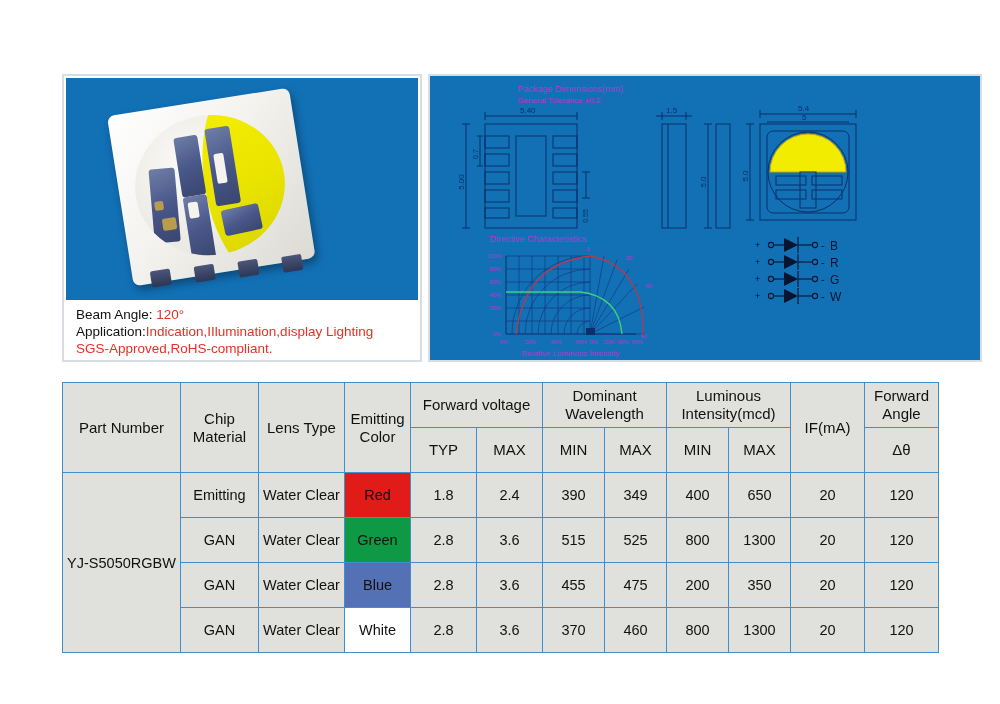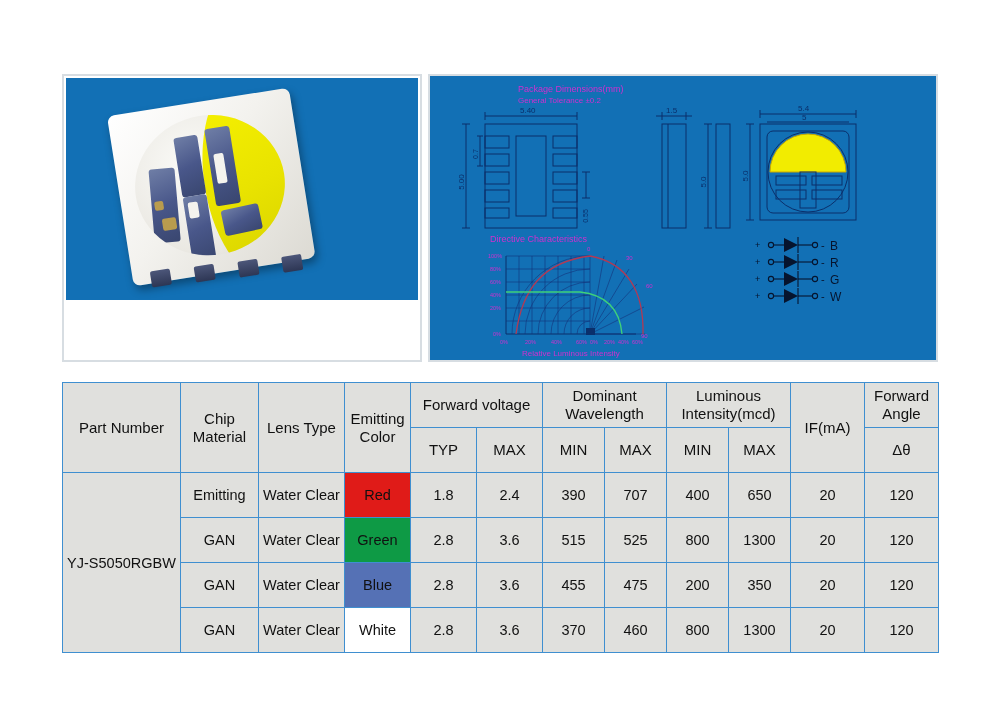--- a/index.html
+++ b/index.html
@@ -67,21 +67,21 @@
     font-size: 13.5px;
     line-height: 17px;
     color: #111111;
     white-space: nowrap;
   }
   .cap-red { color: #e03324; }
 
   #right-panel {
     left: 428px;
     top: 74px;
-    width: 510px;
+    width: 554px;
     height: 288px;
     background: #1270b5;
     border: 2px solid #d7dde2;
     overflow: hidden;
     text-align: right;
   }
 
   
   #led-photo {
     position: absolute;
@@ -195,20 +195,30 @@
             <div class="gold" style="left:17px; top:78px; width:9px;  height:9px;"></div>
           </div>
           <div class="foot" style="left:18px;  top:160px;"></div>
           <div class="foot" style="left:62px;  top:162px;"></div>
           <div class="foot" style="left:106px; top:164px;"></div>
           <div class="foot" style="left:150px; top:166px;"></div>
         </div>
       </div>
     </div>
 
+    <div id="caption-area">
+      <div class="cap-line">
+        <span>Beam Angle:</span>
+        <span class="cap-red">120°</span>
+      </div>
+      <div class="cap-line">
+        <span>Application:</span><span class="cap-red">Indication,IIlumination,display Lighting</span>
+      </div>
+      <div class="cap-line cap-red">SGS-Approved,RoHS-compliant.</div>
+    </div>
   </div>
 
   <div class="panel" id="right-panel">
     <svg id="drawing" width="506" height="284" viewBox="0 0 506 284">
       <g fill="none" stroke="#0a2f6b" stroke-width="1" font-family="Liberation Sans, sans-serif">
 
         <text x="88" y="16" fill="#cf30cf" stroke="none" font-size="9">Package Dimensions(mm)</text>
         <text x="88" y="27" fill="#cf30cf" stroke="none" font-size="8">General Tolerance ±0.2</text>
 
         <rect x="55" y="48" width="92" height="104"></rect>
@@ -431,21 +441,21 @@
     </thead>
     <tbody>
       <tr>
         <td rowspan="4" class="partnum">YJ-S5050RGBW</td>
         <td class="row-cell chipmat">Emitting</td>
         <td class="row-cell">Water Clear</td>
         <td class="row-cell c-red">Red</td>
         <td class="row-cell">1.8</td>
         <td class="row-cell">2.4</td>
         <td class="row-cell">390</td>
-        <td class="row-cell">707</td>
+        <td class="row-cell">349</td>
         <td class="row-cell">400</td>
         <td class="row-cell">650</td>
         <td class="row-cell">20</td>
         <td class="row-cell">120</td>
       </tr>
       <tr>
         <td class="row-cell chipmat">GAN</td>
         <td class="row-cell">Water Clear</td>
         <td class="row-cell c-green">Green</td>
         <td class="row-cell">2.8</td>

